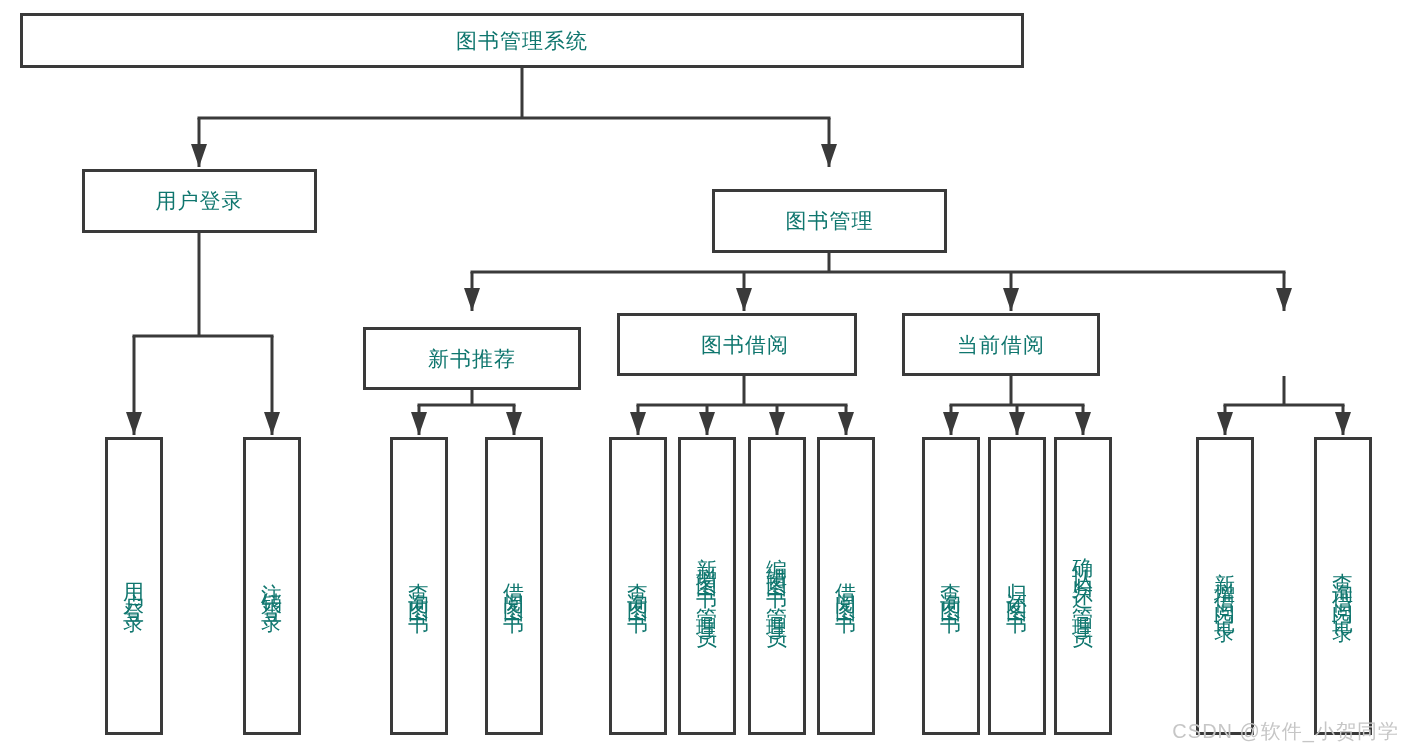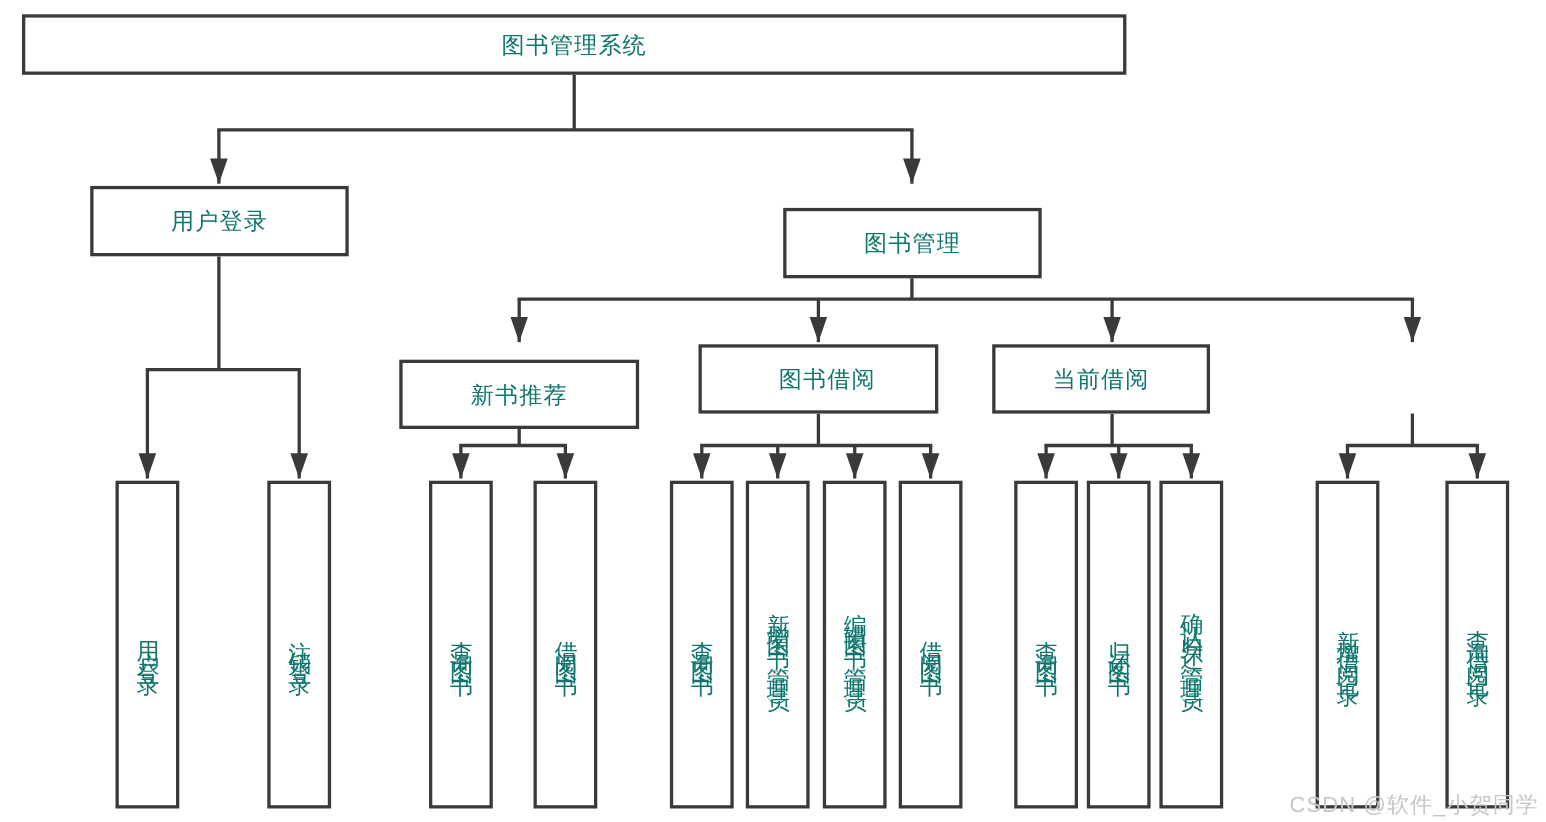--- a/index.html
+++ b/index.html
@@ -112,21 +112,21 @@
   <div class="box" style="left:82px; top:169px; width:235px; height:64px;">
     <span class="hlabel">用户登录</span>
   </div>
   <div class="box" style="left:712px; top:169px; width:235px; height:64px;margin-top:20px;">
     <span class="hlabel">图书管理</span>
   </div>
 
   <div class="box" style="left:363px; top:327px; width:218px; height:63px;">
     <span class="hlabel">新书推荐</span>
   </div>
-  <div class="box" style="left:635px; top:313px; width:218px; height:63px;padding-left:16px;">
+  <div class="box" style="left:617px; top:313px; width:240px; height:63px;padding-left:16px;">
     <span class="hlabel">图书借阅</span>
   </div>
   <div class="box" style="left:902px; top:313px; width:198px; height:63px;">
     <span class="hlabel">当前借阅</span>
   </div>
 
   <div class="box vbox" style="left:105px; top:437px; width:58px; height:298px;">
     <span class="vlabel">用户登录</span>
   </div>
   <div class="box vbox" style="left:243px; top:437px; width:58px; height:298px;">

